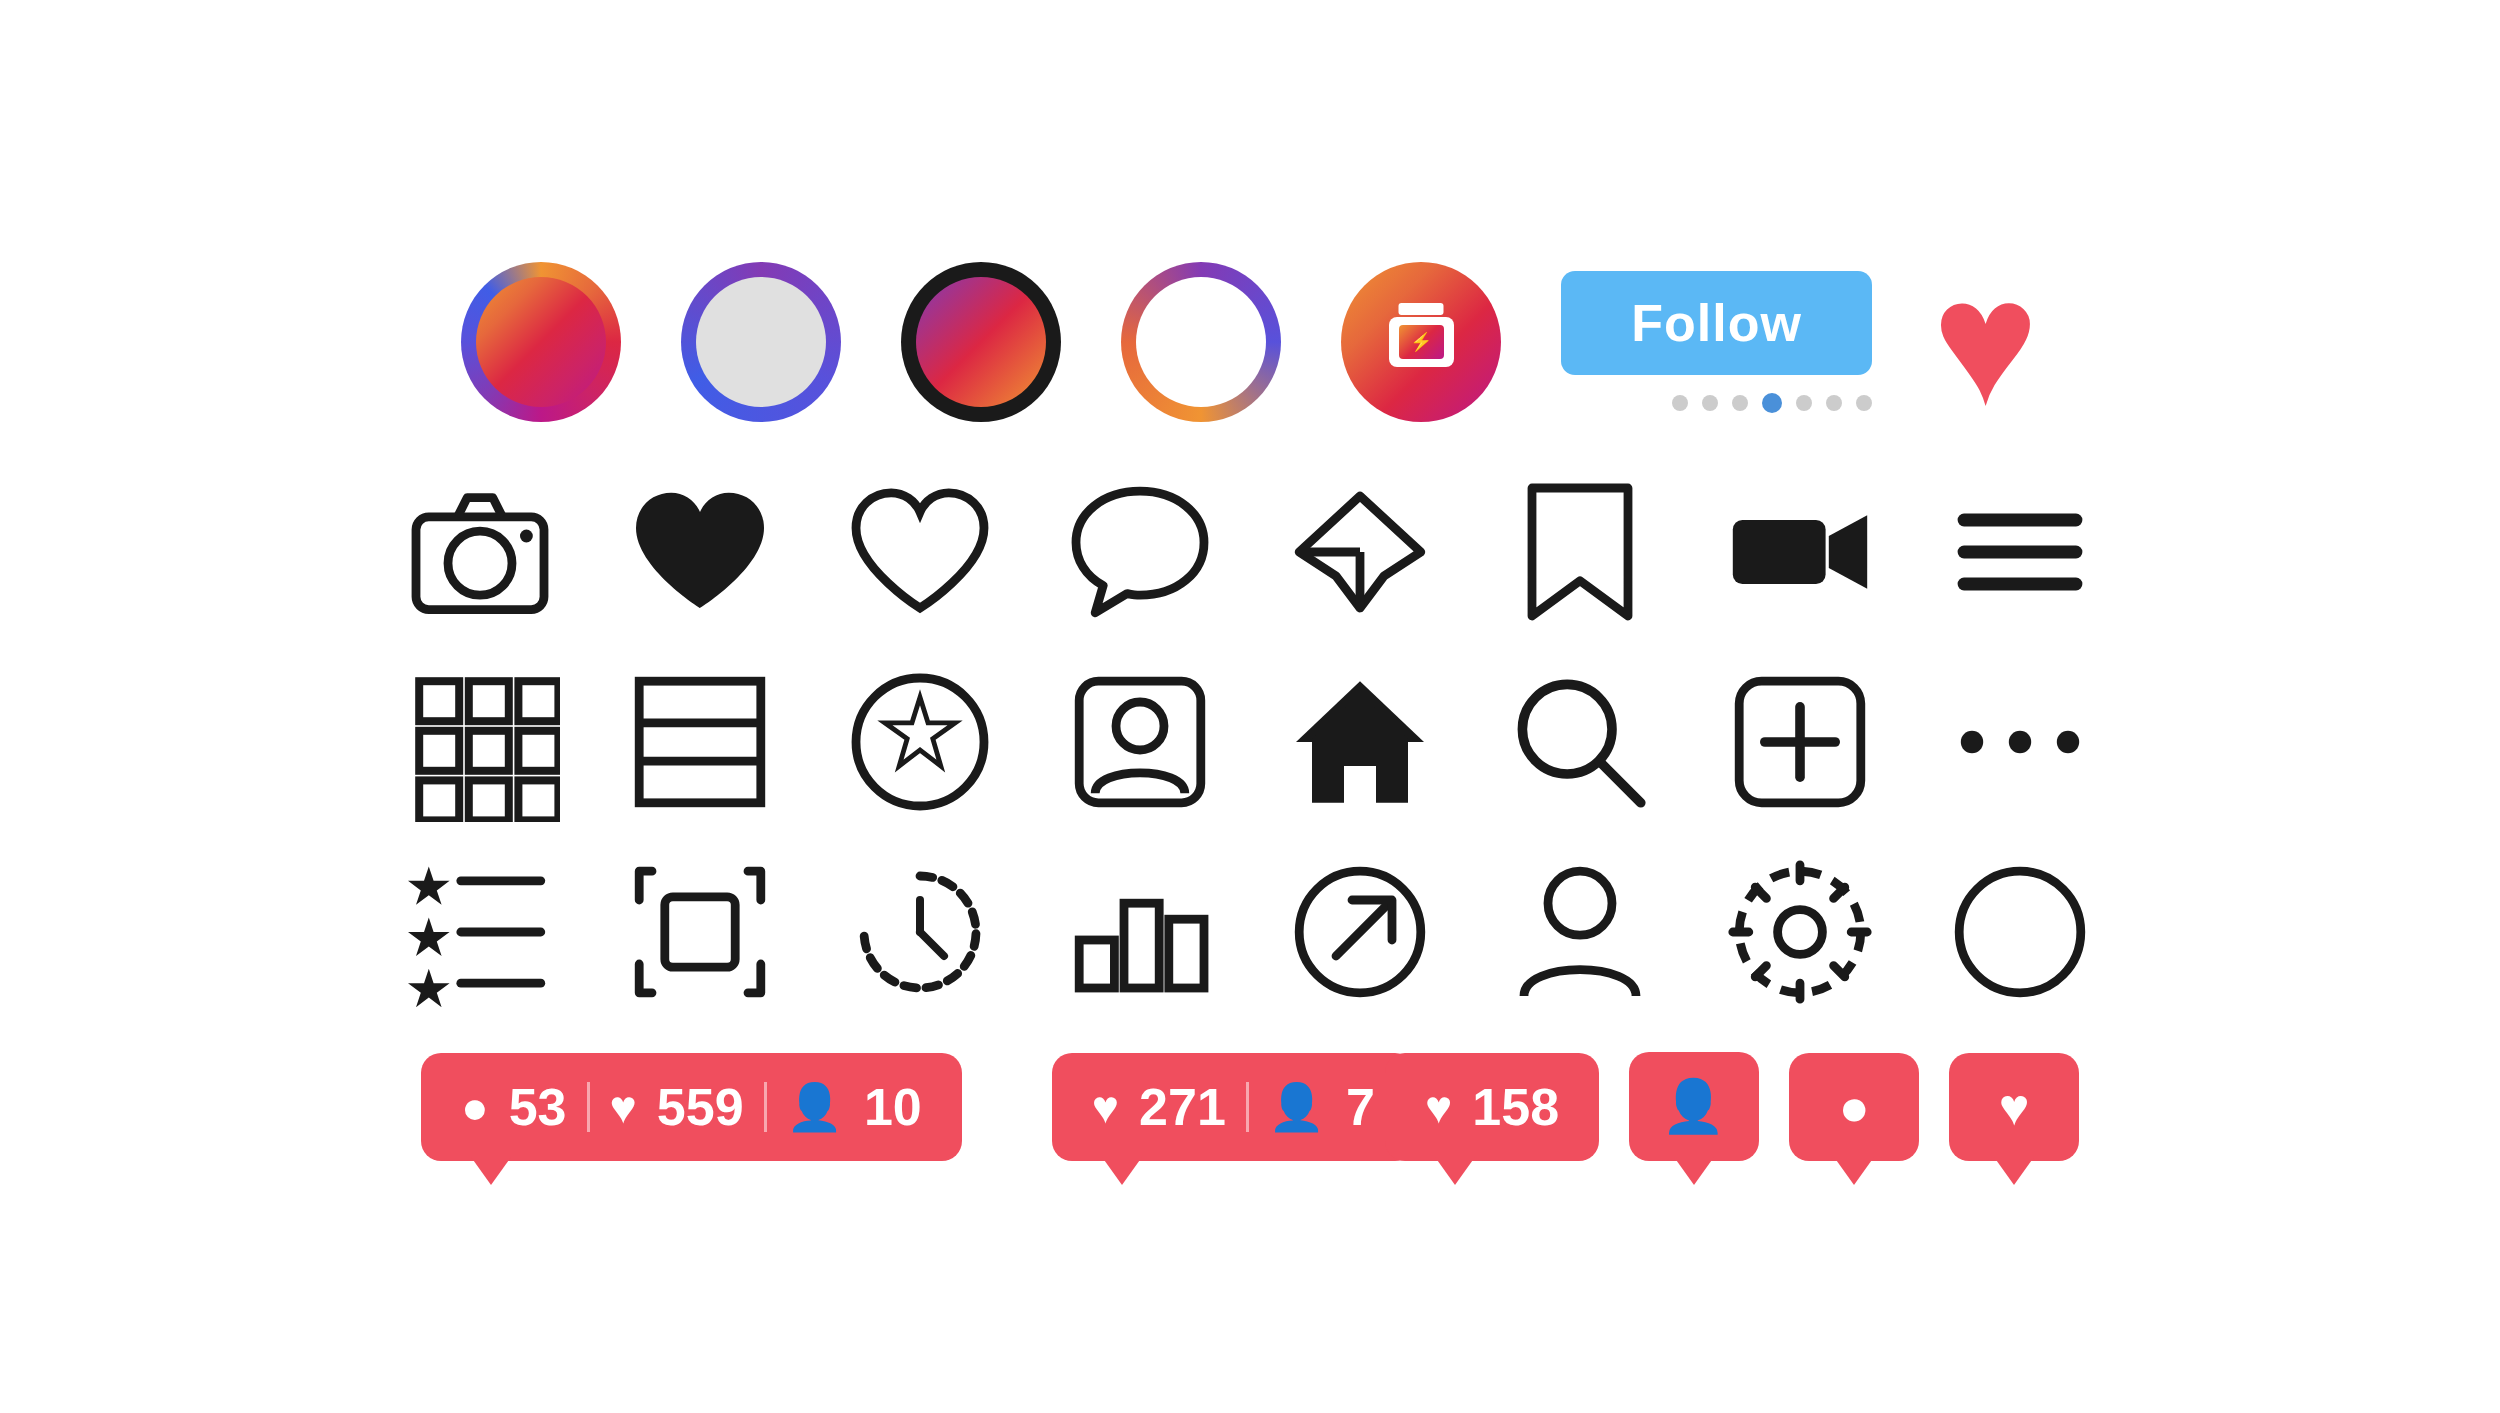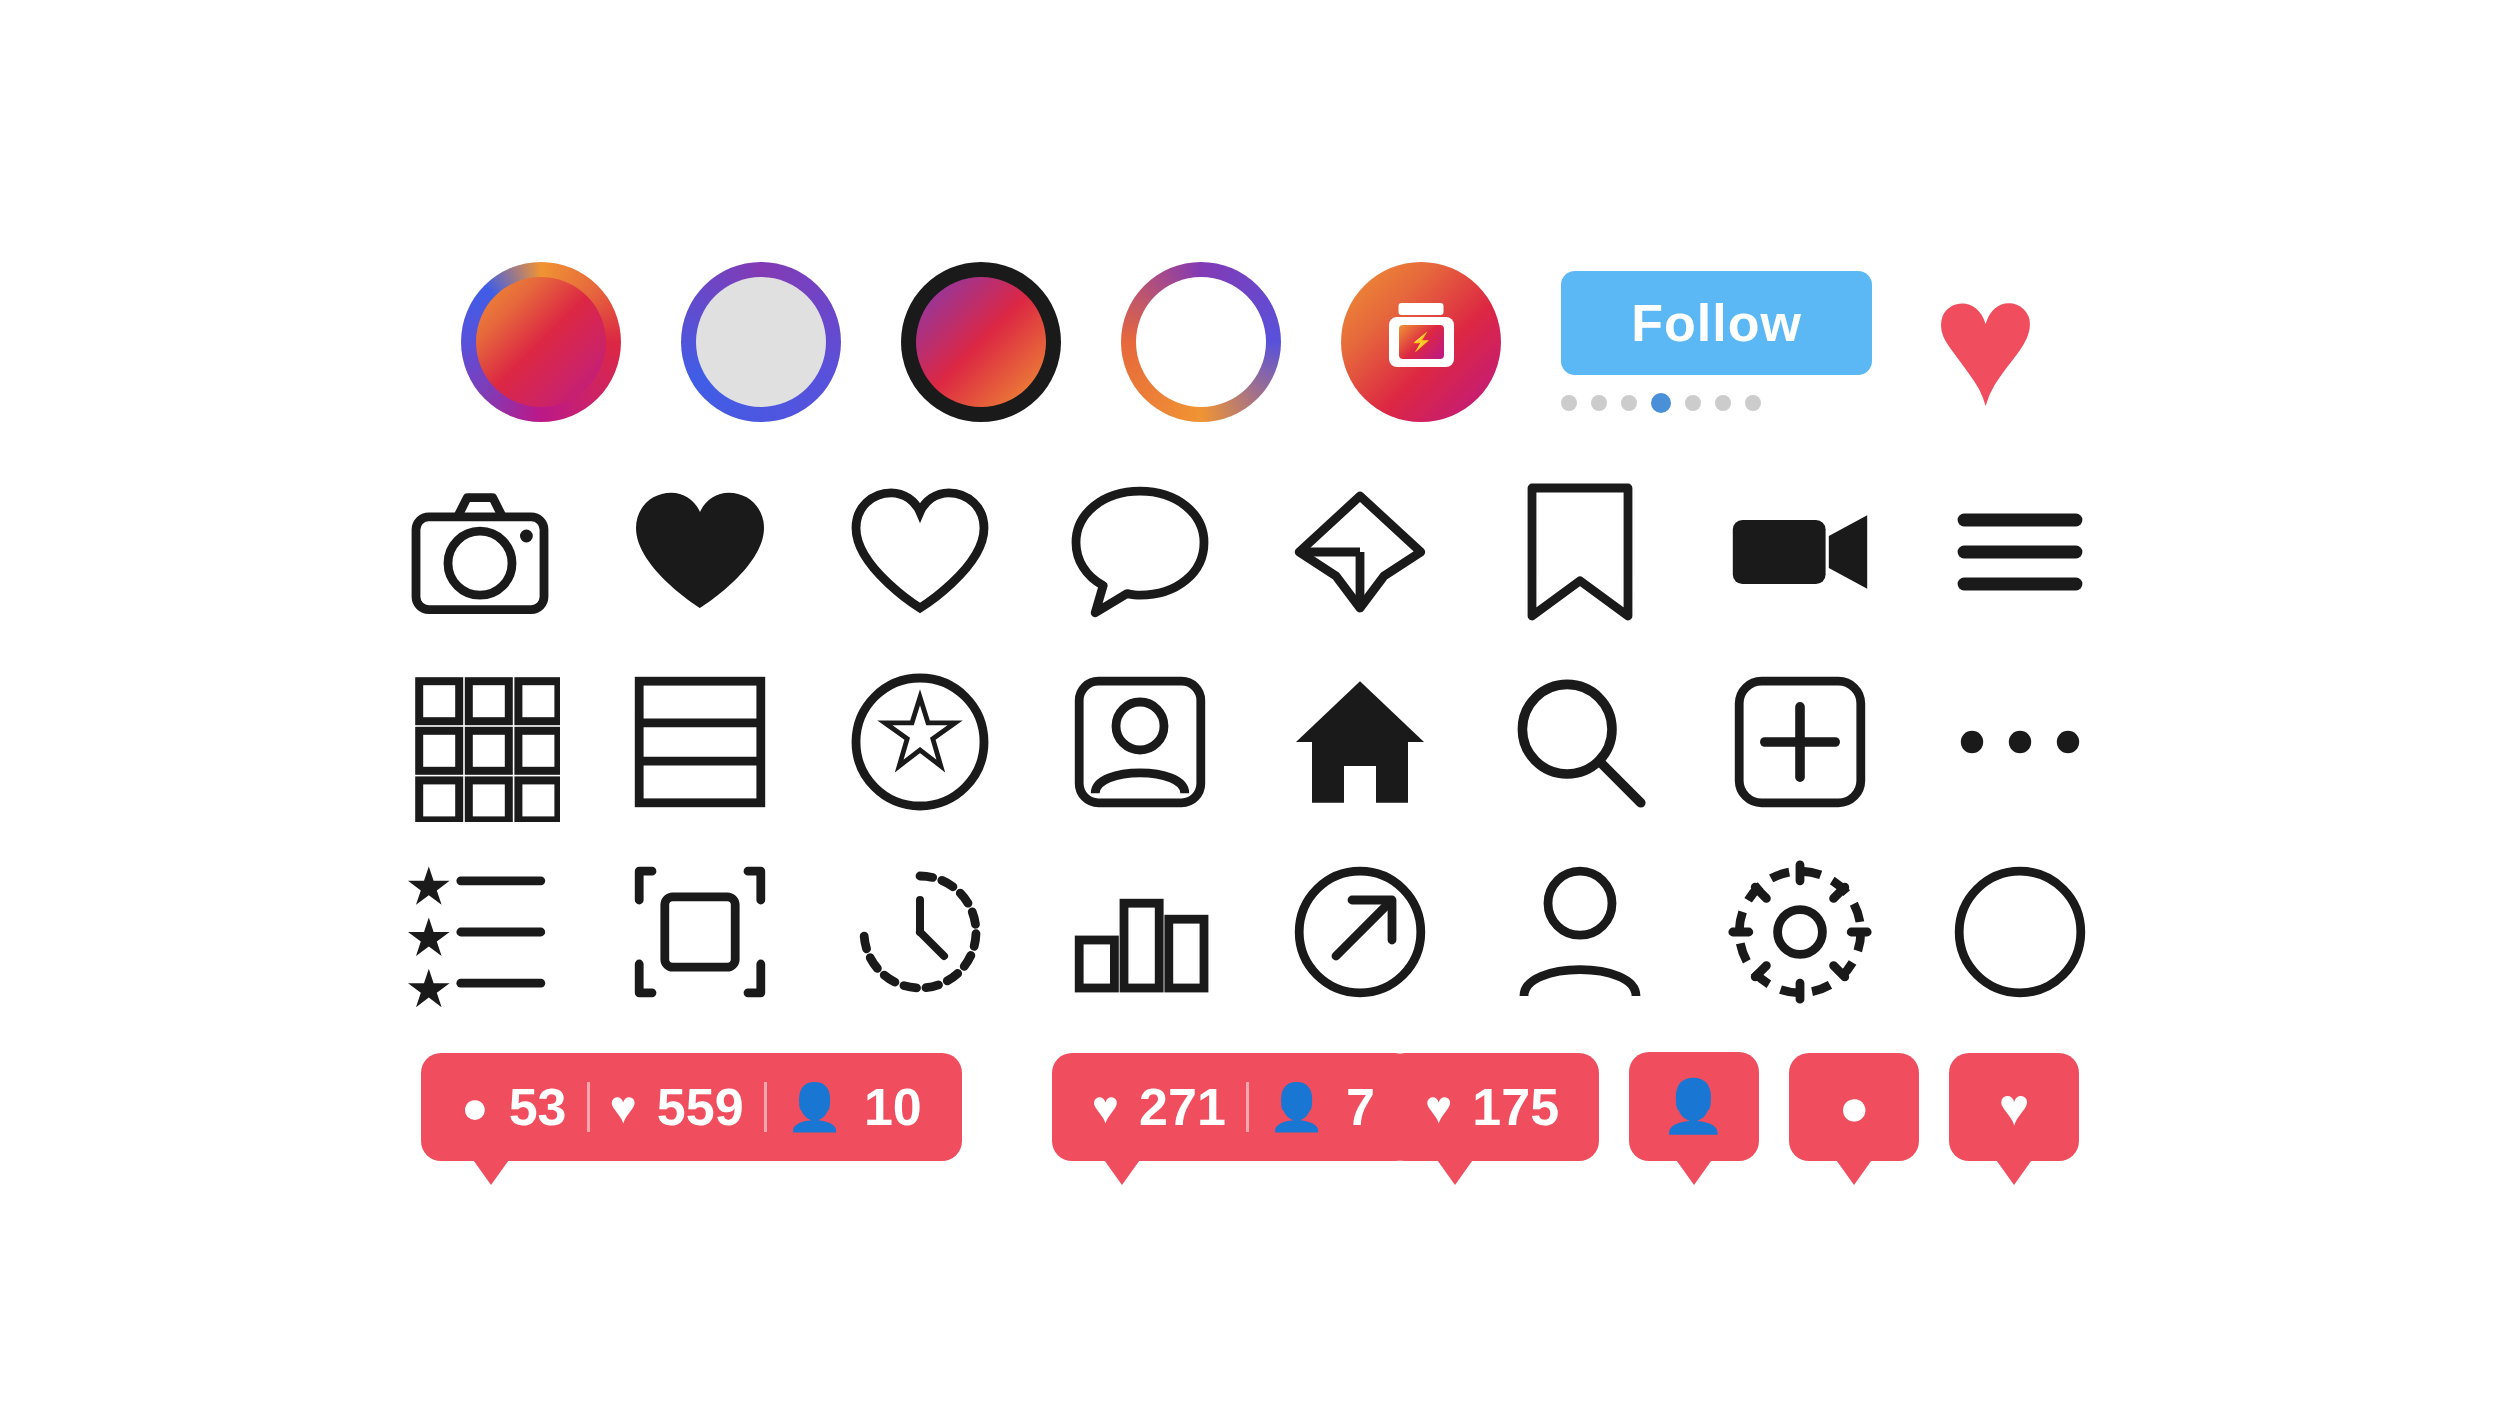--- a/index.html
+++ b/index.html
@@ -136,21 +136,21 @@
     .igtv-bolt {
       color: white;
       font-size: 18px;
       font-weight: bold;
     }
 
     
     .follow-section {
       display: flex;
       flex-direction: column;
-      align-items: flex-start;
+      align-items: flex-end;
       gap: 18px;
     }
     .follow-btn {
       background: #5BB8F5;
       color: white;
       border: none;
       border-radius: 14px;
       padding: 22px 70px;
       font-size: 52px;
       font-weight: 600;
@@ -537,21 +537,21 @@
     <div class="notif-bubble" style="left:60px;">
       <span style="font-size:46px;">♥</span>
       <span>271</span>
       <div class="separator"></div>
       <span style="font-size:46px;">👤</span>
       <span>7</span>
     </div>
 
     <div class="notif-bubble">
       <span style="font-size:46px;">♥</span>
-      <span>175</span>
+      <span>158</span>
     </div>
 
     <div class="notif-bubble-sm">
       <span style="font-size:52px;">👤</span>
     </div>
 
     <div class="notif-bubble-sm">
       <span style="font-size:52px;">●</span>
     </div>
 

